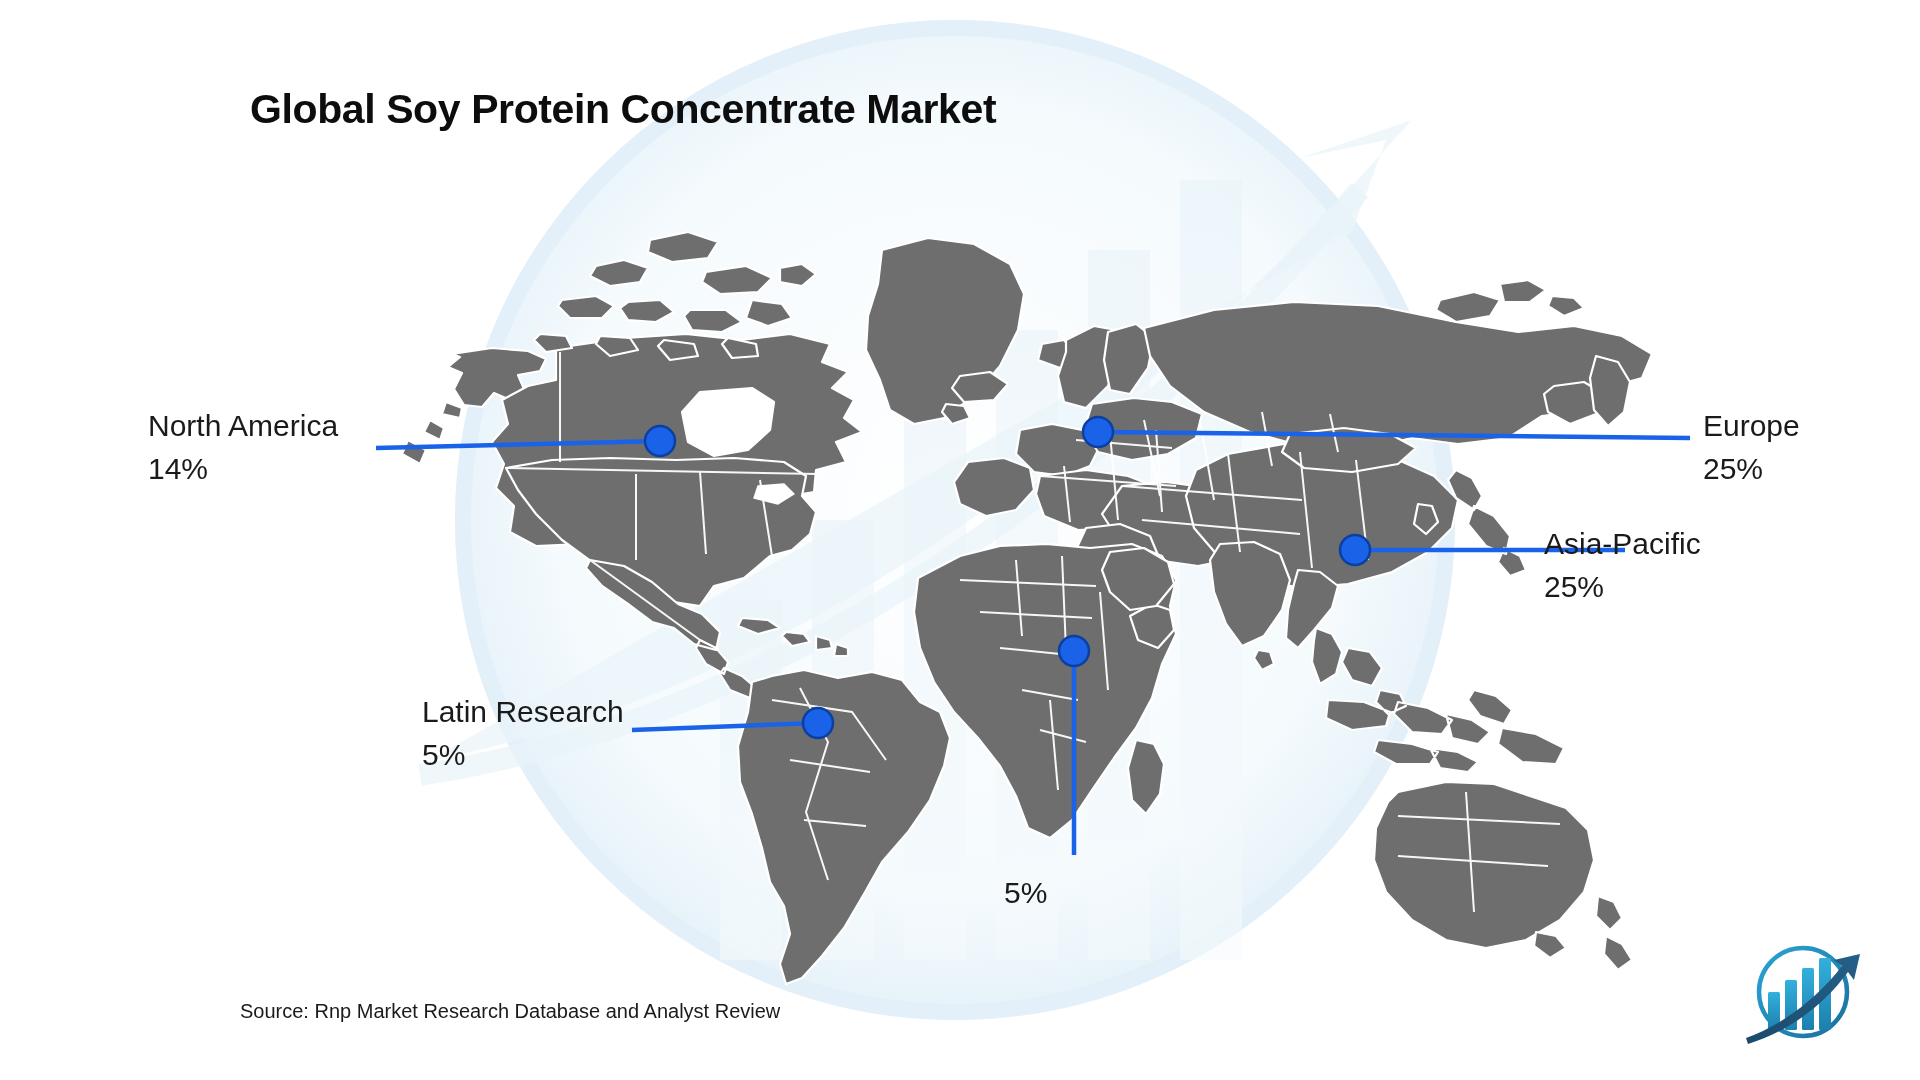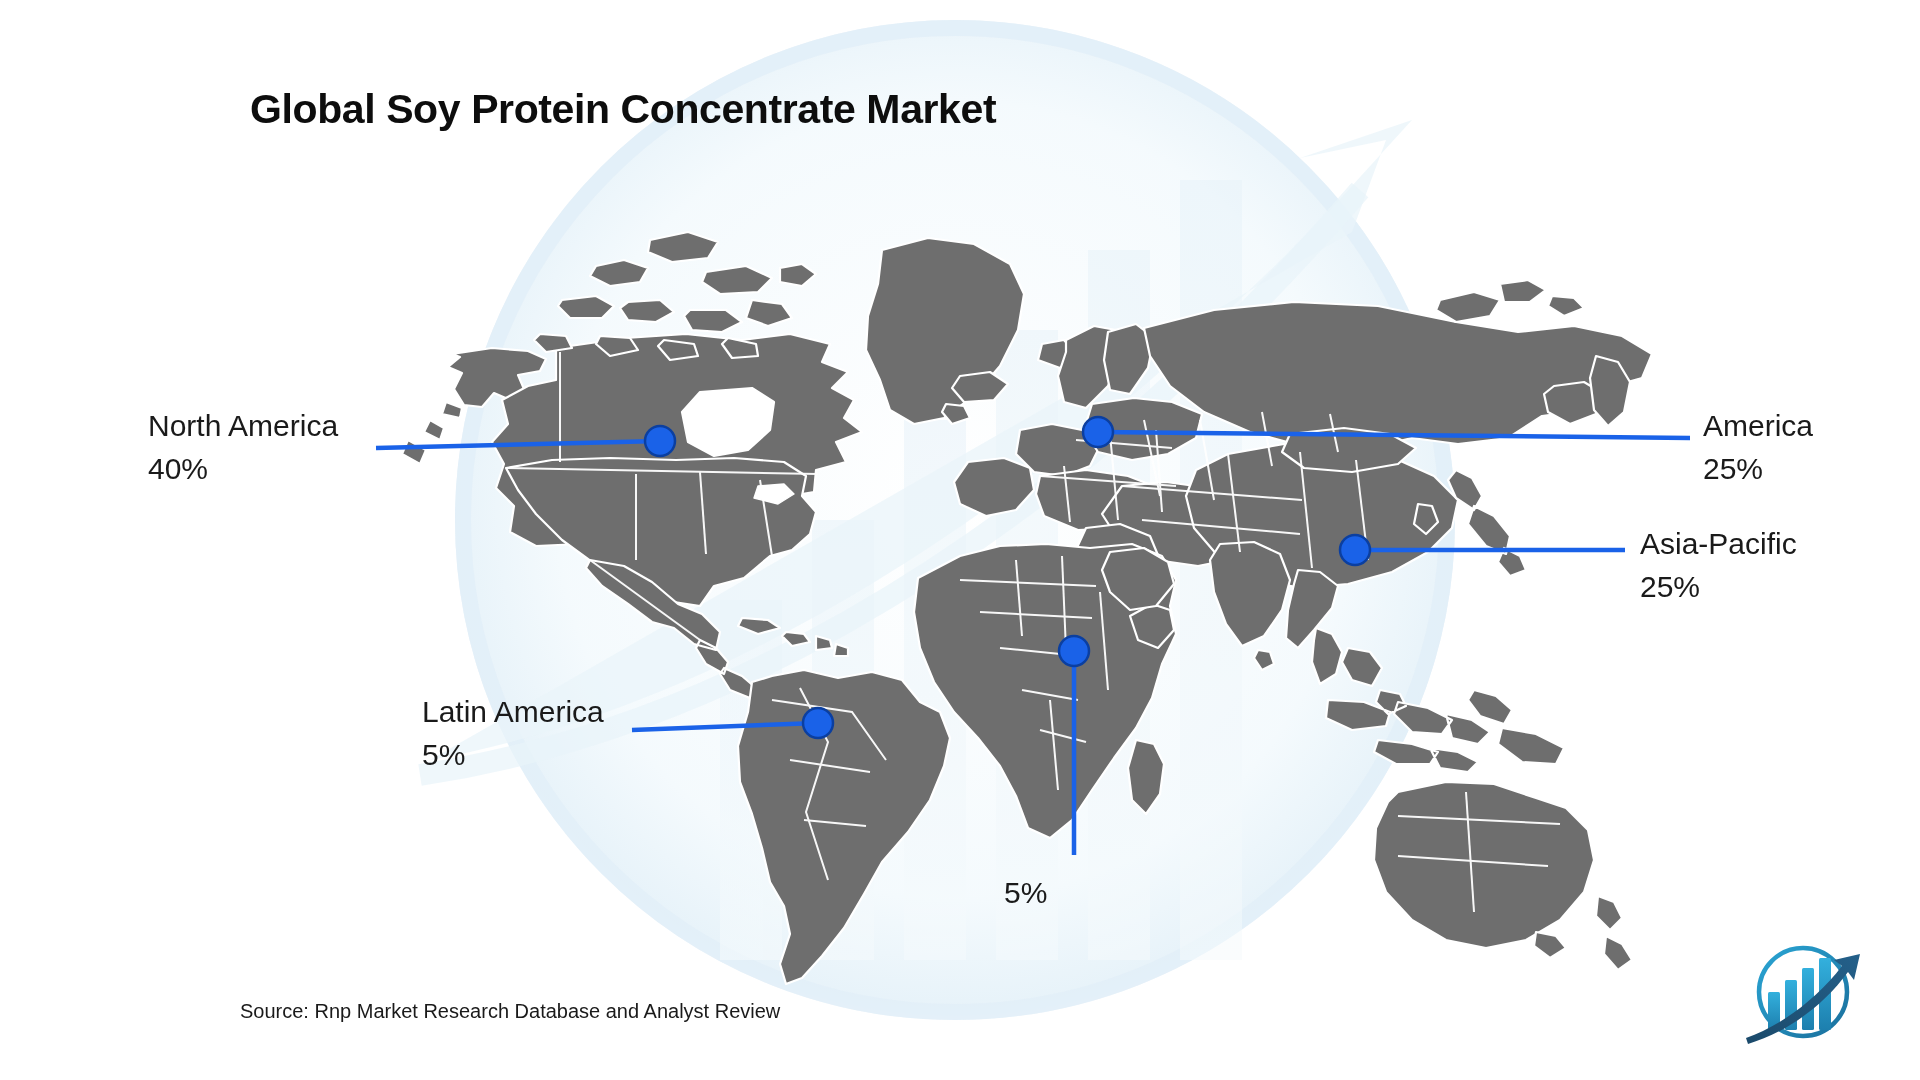--- a/index.html
+++ b/index.html
@@ -20,21 +20,21 @@
 
   
   #map-wrap { position:absolute; left:0; top:0; width:1920px; height:1080px; }
 
   
   .callout { position:absolute; color:#1a1a1a; font-size:30px; line-height:1.42; white-space:nowrap; }
   .callout .pct { display:block; }
 
   #callout-north-america { left:148px;  top:405px; }
   #callout-europe        { left:1703px; top:405px; }
-  #callout-asia-pacific  { left:1640px; top:523px; }
+  #callout-asia-pacific  { left:1544px; top:523px; }
   #callout-latin-america { left:422px;  top:691px; }
   #callout-mea           { left:1004px; top:872px; }
 
   
   #source-note {
     position:absolute; left:240px; top:1000px;
     font-size:20px; color:#1a1a1a; white-space:nowrap;
   }
 
   
@@ -239,35 +239,35 @@
       <circle cx="660" cy="441" r="15" fill="#1a62e8" stroke="#0b3fa0" stroke-width="2.5"></circle>
       <circle cx="1098" cy="432" r="15" fill="#1a62e8" stroke="#0b3fa0" stroke-width="2.5"></circle>
       <circle cx="1355" cy="550" r="15" fill="#1a62e8" stroke="#0b3fa0" stroke-width="2.5"></circle>
       <circle cx="818" cy="723" r="15" fill="#1a62e8" stroke="#0b3fa0" stroke-width="2.5"></circle>
       <circle cx="1074" cy="651" r="15" fill="#1a62e8" stroke="#0b3fa0" stroke-width="2.5"></circle>
     </g>
   </svg>
 
   <div class="callout" id="callout-north-america">
     <span>North America</span>
-    <span class="pct">40%</span>
+    <span class="pct">14%</span>
   </div>
 
   <div class="callout" id="callout-europe">
-    <span>America</span>
+    <span>Europe</span>
     <span class="pct">25%</span>
   </div>
 
   <div class="callout" id="callout-asia-pacific">
     <span>Asia-Pacific</span>
     <span class="pct">25%</span>
   </div>
 
   <div class="callout" id="callout-latin-america">
-    <span>Latin America</span>
+    <span>Latin Research</span>
     <span class="pct">5%</span>
   </div>
 
   <div class="callout" id="callout-mea">
     <span class="pct">5%</span>
   </div>
 
   <div id="source-note">Source: Rnp Market Research Database and Analyst Review</div>
 
   <svg id="brand-logo" viewBox="0 0 130 130">

